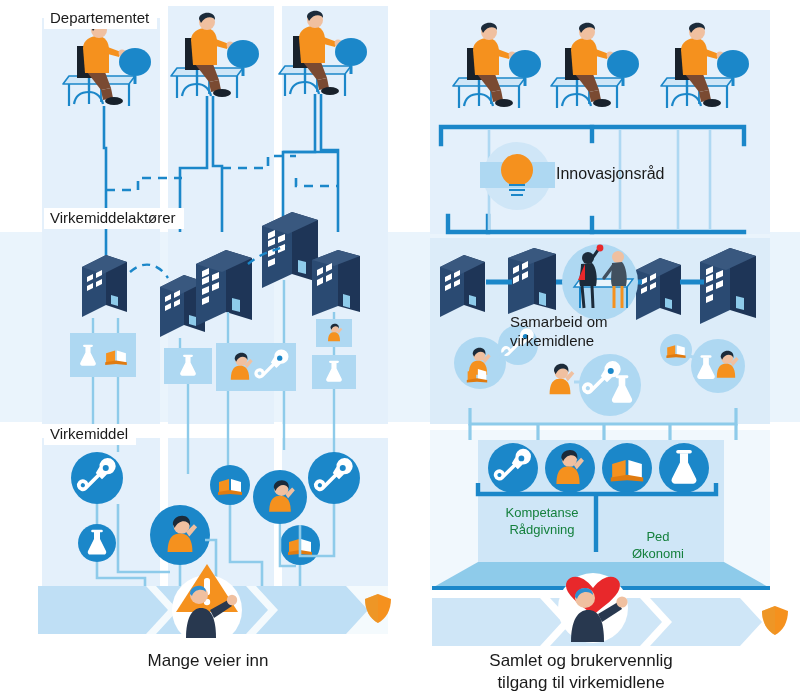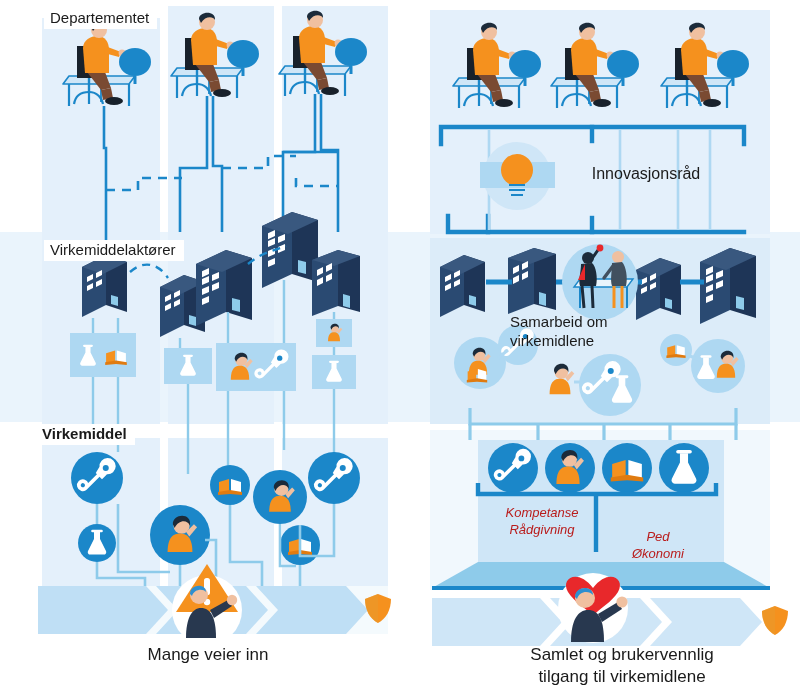--- a/index.html
+++ b/index.html
@@ -3,25 +3,25 @@
 <meta charset="utf-8">
 <style>
   html,body{margin:0;padding:0;background:#ffffff;}
   body{width:800px;height:698px;overflow:hidden;
        font-family:"Liberation Sans","DejaVu Sans",sans-serif;}
   #stage{position:relative;width:680px;height:698px;background:#ffffff;}
   svg.layer{position:absolute;left:0;top:0;width:800px;height:698px;}
   .lbl{position:absolute;background:#ffffff;color:#1a1a1a;font-size:15px;
        line-height:18px;padding:1px 8px 2px 6px;white-space:nowrap;}
   .capt{position:absolute;color:#1a1a1a;font-size:17px;line-height:22px;
-        text-align:center;white-space:pre-line;}
+        text-align:center;white-space:pre-line;margin-top:6px;}
   .onfig{position:absolute;color:#1a1a1a;font-size:15px;line-height:19px;
          white-space:pre-line;}
-  .cell{position:absolute;color:#b91c1c;font-size:13px;line-height:17px;
-        text-align:center;white-space:pre-line;font-style:italic;}
+  .cell{position:absolute;color:#15803d;font-size:13px;line-height:17px;
+        text-align:center;white-space:pre-line;}
 </style>
 </head>
 <body>
 
 <div id="stage">
 
 <svg class="layer" viewBox="0 0 800 698">
   <defs>
     <g id="desk-fig">
 
@@ -440,31 +440,31 @@
              C600,608 612,602 618,592 C626,578 608,568 593,588 Z" fill="#e8282b"></path>
     <circle cx="585" cy="598" r="10" fill="#f0c0a0"></circle>
     <path d="M575,597 C575,586 593,585 593,595 C589,590 579,591 577,599 Z" fill="#2e8fd0"></path>
     <path d="M571,642 C571,620 578,610 588,610 C599,610 604,620 604,642 Z" fill="#28384f"></path>
     <path d="M598,614 L618,602 L622,609 L602,622 Z" fill="#28384f"></path>
     <circle cx="622" cy="602" r="5.6" fill="#f0c0a0"></circle>
   </g>
 </svg>
 
 <div class="lbl" style="left:44px;top:8px;">Departementet</div>
-<div class="lbl" style="left:44px;top:240px;">Virkemiddelaktører</div>
-<div class="lbl" style="left:36px;top:424px;font-weight:bold;">Virkemiddel</div>
+<div class="lbl" style="left:44px;top:208px;">Virkemiddelaktører</div>
+<div class="lbl" style="left:44px;top:424px;">Virkemiddel</div>
 
 <div class="capt" style="left:58px;top:644px;width:300px;">Mange veier inn</div>
 
-<div class="onfig" style="left:556px;top:164px;width:180px;text-align:center;font-size:16px;">Innovasjonsråd</div>
+<div class="onfig" style="left:556px;top:164px;width:180px;text-align:left;font-size:16px;">Innovasjonsråd</div>
 
 <div class="onfig" style="left:510px;top:312px;width:180px;">Samarbeid om
 virkemidlene</div>
 
 <div class="cell" style="left:488px;top:504px;width:108px;">Kompetanse
 Rådgivning</div>
 <div class="cell" style="left:604px;top:528px;width:108px;">Ped
 Økonomi</div>
 
-<div class="capt" style="left:481px;top:644px;width:282px;">Samlet og brukervennlig
+<div class="capt" style="left:440px;top:644px;width:282px;">Samlet og brukervennlig
 tilgang til virkemidlene</div>
 
 </div>
 
 </body></html>

